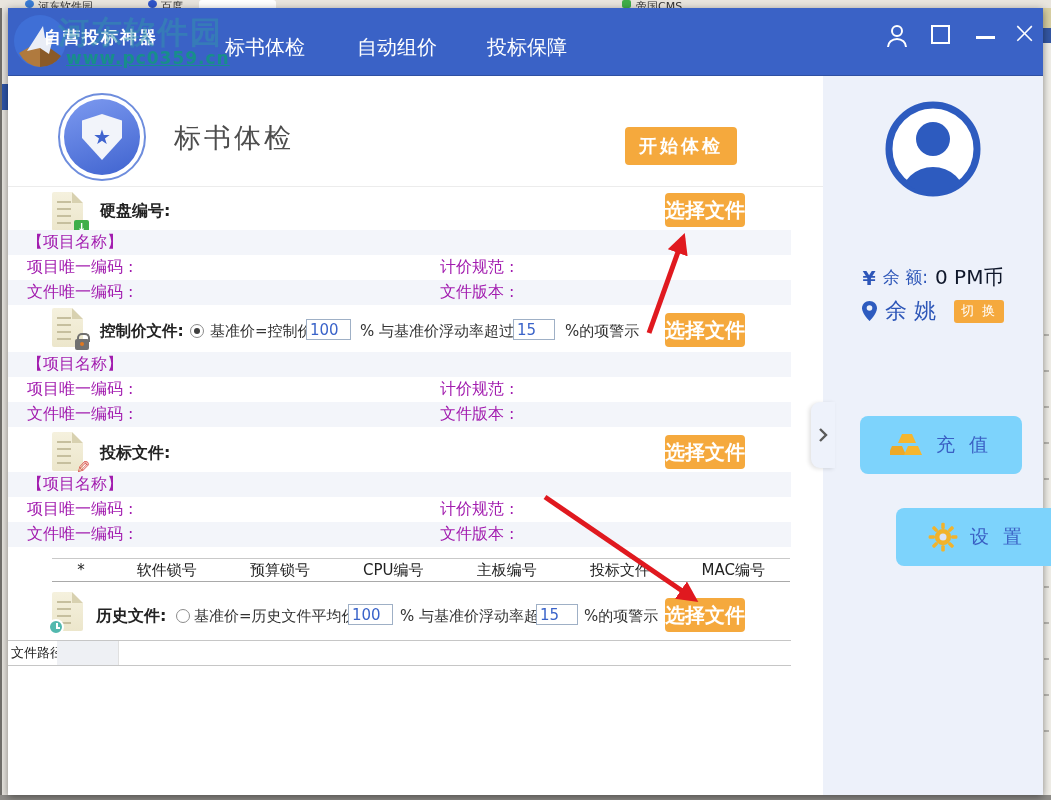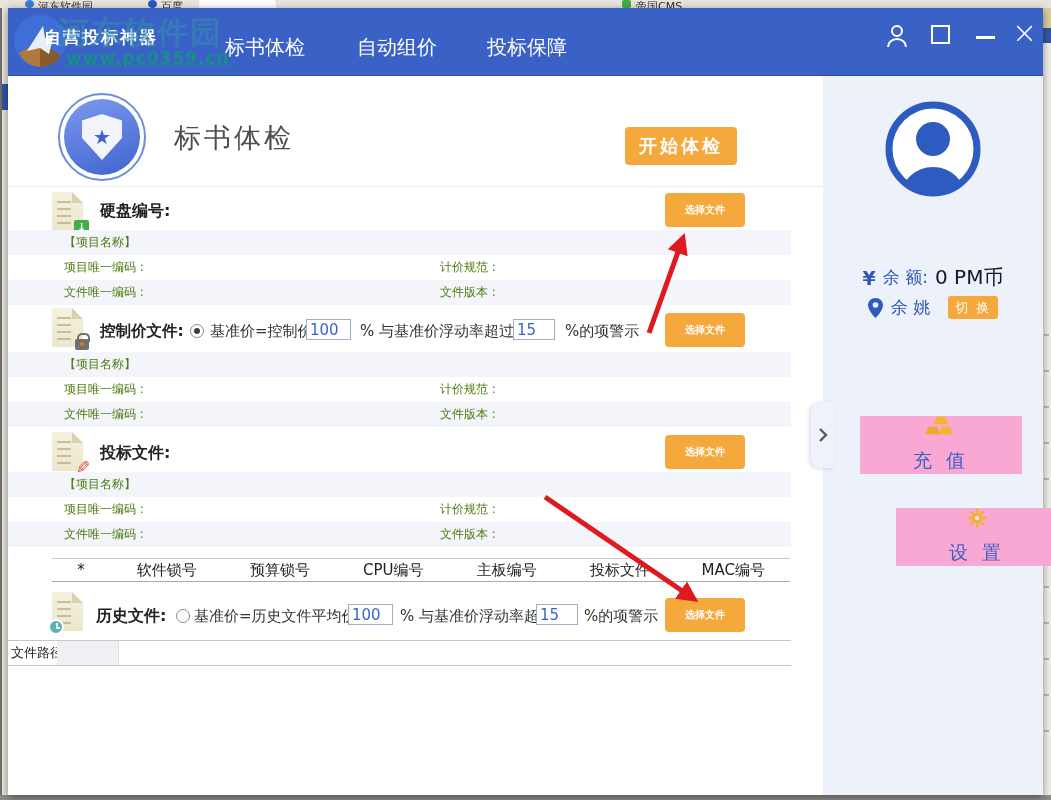--- a/index.html
+++ b/index.html
@@ -54,23 +54,23 @@
     letter-spacing:3px; }
   .btn-orange { background:#f5a93d; color:#fff; border:none; border-radius:4px; text-align:center;
     cursor:pointer; font-family:inherit; }
   .btn-start { position:absolute; left:617px; top:119px; width:112px; height:38px; font-size:18px;
     font-weight:bold; letter-spacing:3px; border-radius:4px; }
   .hdr-divider { position:absolute; left:0; top:178px; width:815px; height:1px; background:#ececec; }
 
   
   .sec-row { position:absolute; left:0; width:815px; }
   .sec-label { position:absolute; font-size:16px; font-weight:bold; color:#222; white-space:nowrap; }
-  .btn-choose { position:absolute; left:657px; width:80px; height:34px; font-size:10px; font-weight:bold; }
+  .btn-choose { position:absolute; left:657px; width:80px; height:34px; font-size:20px; font-weight:bold; }
   .info-row { position:absolute; left:0; width:783px; height:25px; display:flex; align-items:center;
-    padding-left:56px; font-size:12px; color:#4d7c0f; }
+    padding-left:19px; font-size:16px; color:#a21caf; }
   .info-row.alt { background:#f3f5fa; }
   .col2 { position:absolute; left:432px; }
   .fml { position:absolute; font-size:15px; color:#333; white-space:nowrap; }
   .pct-input { position:absolute; width:45px; height:21px; border:1px solid #9fb0c6; background:#fff;
     font-size:15px; color:#3a63c9; padding:0 3px; font-family:inherit; }
   .radio { position:absolute; width:14px; height:14px; border:1px solid #8c8c8c; border-radius:50%;
     background:#fff; cursor:pointer; }
   .radio[data-checked="true"]::after { content:""; position:absolute; left:3px; top:3px; right:3px;
     bottom:3px; background:#3e3e3e; border-radius:50%; }
 
@@ -113,29 +113,29 @@
   .avatar { position:absolute; left:62px; top:25px; }
   .username { position:absolute; left:0; top:132px; width:220px; text-align:center; font-size:23px;
     font-weight:bold; color:#2d56b8; }
   .bal-row { position:absolute; left:0; top:188px; width:220px; display:flex; justify-content:center;
     align-items:center; gap:7px; }
   .cur-sym { color:#2d56b8; font-size:19px; font-weight:bold; }
   .bal-label { color:#2d56b8; font-size:17px; }
   .bal-value { color:#0f172a; font-size:20px; }
   .loc-row { position:absolute; left:0; top:220px; width:220px; display:flex; justify-content:center;
     align-items:center; gap:8px; }
-  .loc-text { color:#2d56b8; font-size:17px; }
+  .loc-text { color:#2d56b8; font-size:22px; }
   .btn-switch { width:50px; height:23px; font-size:13px; letter-spacing:2px; border-radius:3px;
     margin-left:10px; }
   .collapse-tab { position:absolute; left:-12px; top:326px; width:24px; height:66px; background:#eef2fb;
     border-radius:9px 0 0 9px; box-shadow:-2px 1px 4px rgba(0,0,0,.12); display:flex; align-items:center;
     justify-content:center; cursor:pointer; }
-  .side-btn { position:absolute; left:37px; width:162px; height:58px; background:#f9a8d4; border:none;
-    border-radius:0; display:flex; align-items:center; justify-content:center; gap:12px;
-    font-size:19px; color:#3a60c4; letter-spacing:4px; cursor:pointer; font-family:inherit;flex-direction:column; }
+  .side-btn { position:absolute; left:37px; width:162px; height:58px; background:#7dd3fc; border:none;
+    border-radius:8px; display:flex; align-items:center; justify-content:center; gap:12px;
+    font-size:19px; color:#3a60c4; letter-spacing:4px; cursor:pointer; font-family:inherit; }
   .btn-recharge { top:340px; }
   .btn-settings { top:432px;margin-left:36px; }
 
   
   .wm-name { position:absolute; left:58px; top:12px; font-size:31px; font-weight:bold;
     color:rgba(52,146,170,.52); letter-spacing:2px; z-index:30; white-space:nowrap; pointer-events:none; }
   .wm-url { position:absolute; left:66px; top:48px; font-size:17px; font-weight:bold;
     color:rgba(18,150,128,.85); letter-spacing:1px; z-index:30; pointer-events:none;text-decoration:underline; }
   .arrows { position:absolute; left:0; top:0; z-index:40; pointer-events:none; }
 </style>

